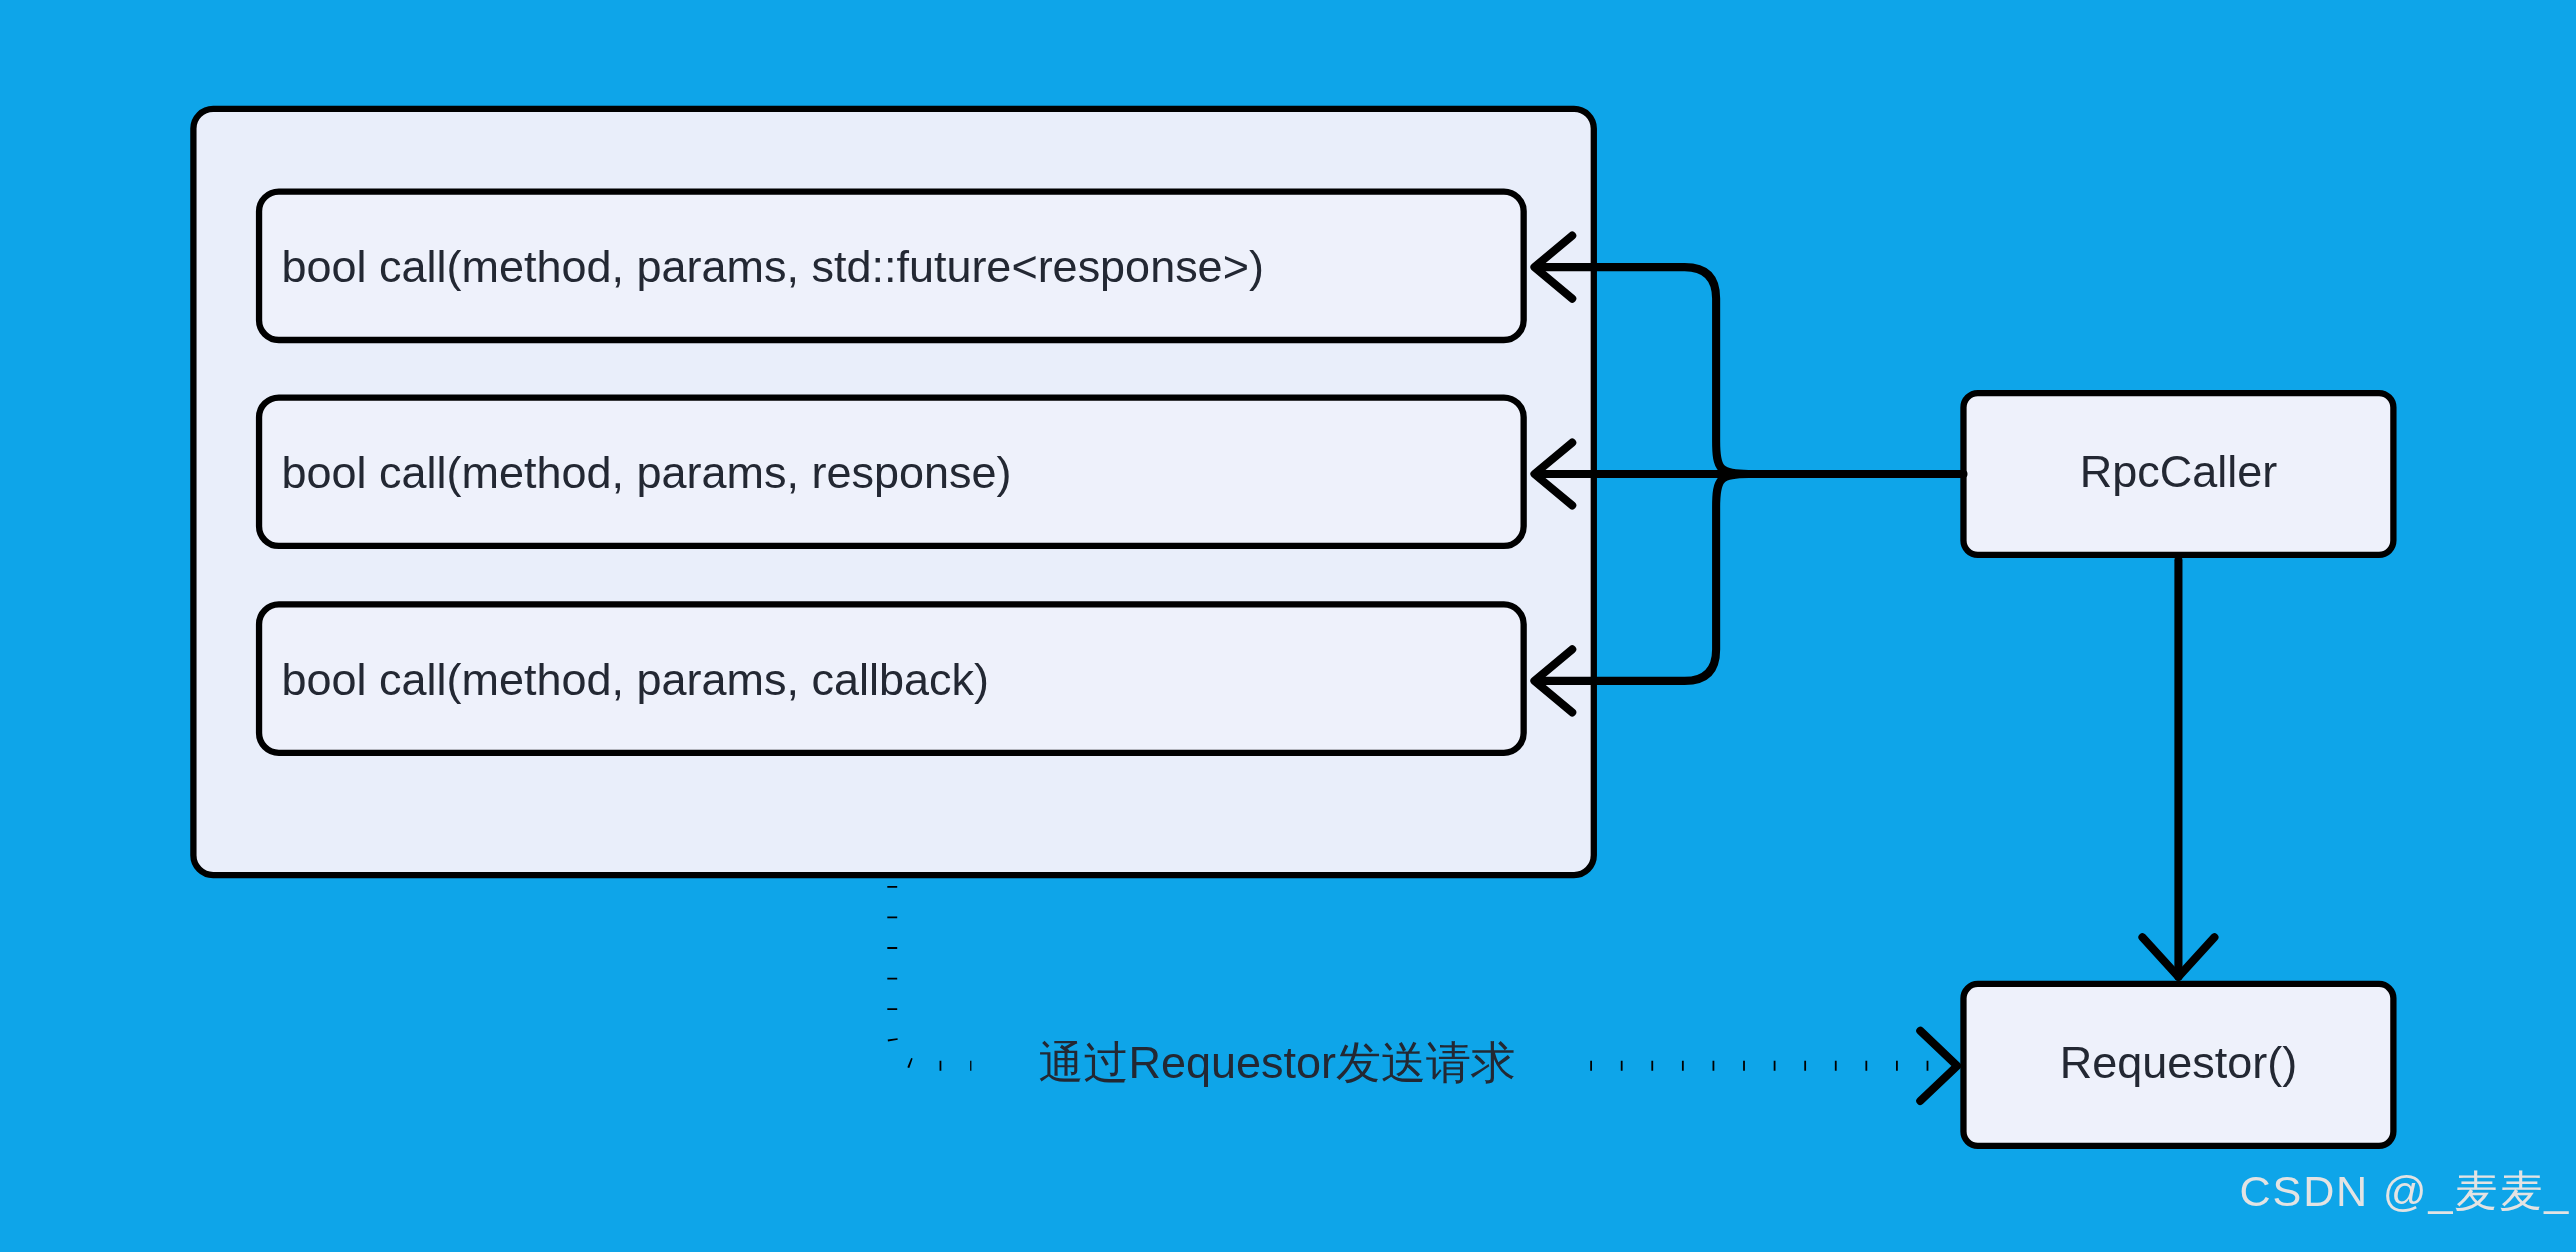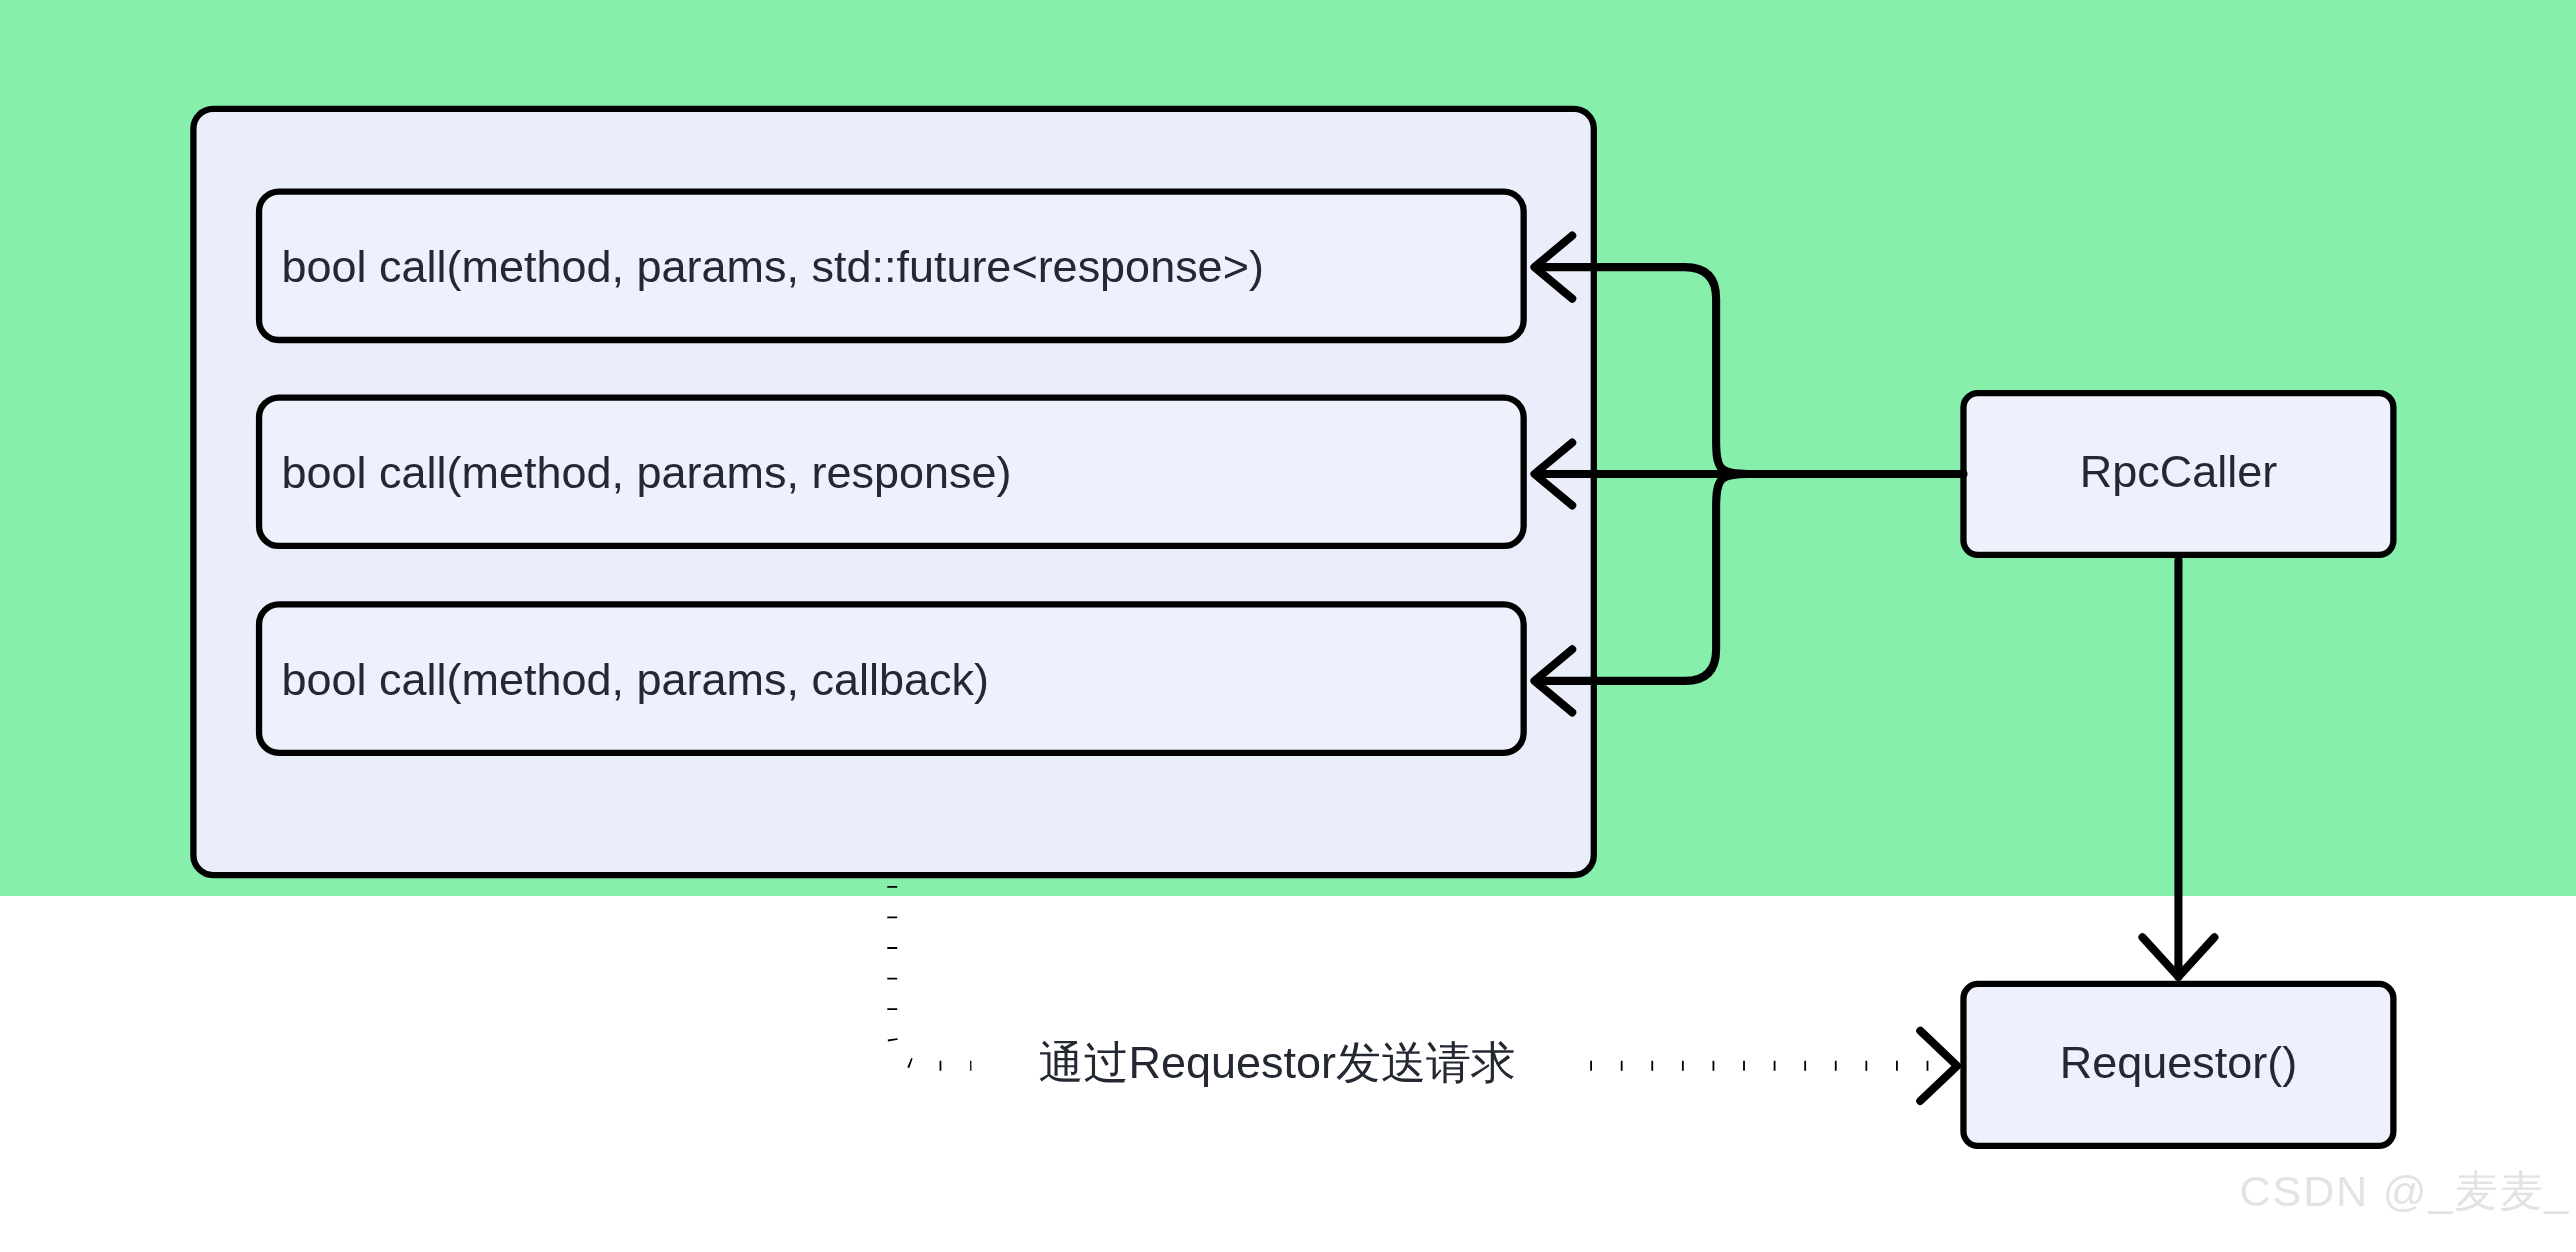--- a/index.html
+++ b/index.html
@@ -10,22 +10,22 @@
   }
   body {
     width: 2576px;
     height: 1252px;
     overflow: hidden;
     font-family: "Liberation Sans", "DejaVu Sans", sans-serif;
   }
   #diagram-root {
     position: relative;
     width: 2576px;
-    height: 896px;
-    background: #86efac;
+    height: 1252px;
+    background: #0ea5e9;
   }
   svg.canvas {
     position: absolute;
     top: 0;
     left: 0;
     width: 2576px;
     height: 1252px;
     display: block;
   }
   .node-label {

